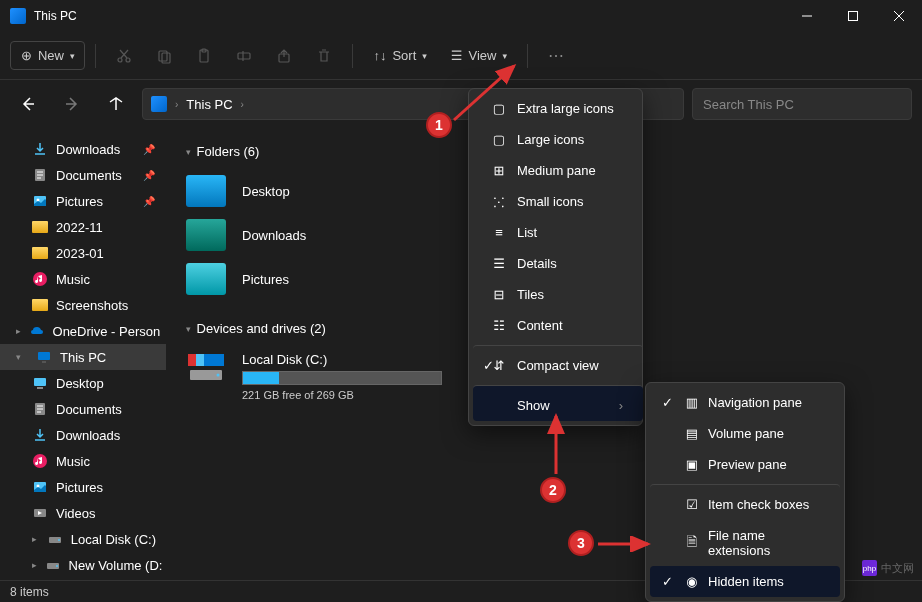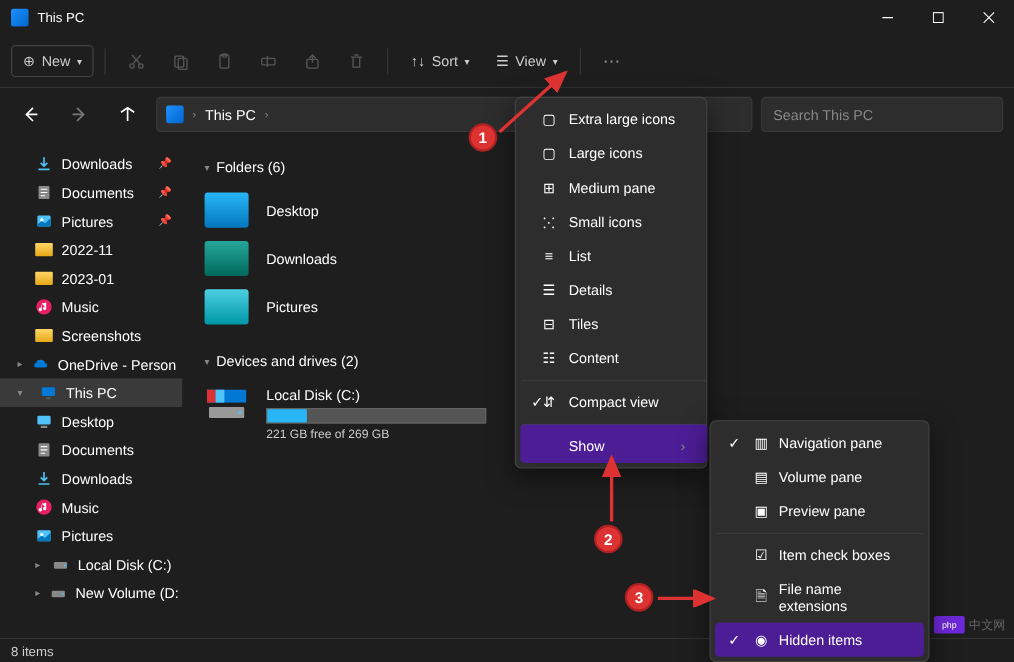--- a/index.html
+++ b/index.html
@@ -44,36 +44,36 @@
 .folder-label { font-size: 13px; color: #fff; }
 .drive-item { display: flex; align-items: flex-start; gap: 16px; padding: 6px 0; }
 .drive-icon { width: 40px; height: 32px; display: flex; align-items: center; justify-content: center; }
 .drive-info { display: flex; flex-direction: column; gap: 4px; }
 .drive-bar { width: 200px; height: 14px; background: #555; border: 1px solid #666; position: relative; }
 .drive-fill { height: 100%; background: #29b6f6; }
 .drive-text { font-size: 11px; color: #ccc; }
 .statusbar { position: absolute; bottom: 0; left: 0; right: 0; height: 22px; background: #1e1e1e; border-top: 1px solid #333; display: flex; align-items: center; padding: 0 10px; font-size: 12px; color: #ccc; }
 .dropdown { position: absolute; background: #2d2d2d; border: 1px solid #444; border-radius: 6px; box-shadow: 0 8px 24px rgba(0,0,0,0.5); padding: 4px; z-index: 100; }
 .dropdown-item { display: flex; align-items: center; gap: 12px; padding: 8px 20px 8px 36px; font-size: 13px; color: #fff; border-radius: 4px; position: relative; min-width: 170px; }
-.dropdown-item.highlighted { background: #4c1d95; align-items: center; }
+.dropdown-item.highlighted { background: #0f172a; align-items: center; }
 .dropdown-item .check { position: absolute; left: 10px; }
 .dropdown-item .item-icon { position: absolute; left: 10px; width: 16px; display: flex; justify-content: center; }
 .dropdown-item.sep-above { border-top: 1px solid #444; margin-top: 4px; padding-top: 12px; }
 .dropdown-item .chevron-right { margin-left: auto; color: #888; }
 .view-dropdown { top: 88px; left: 468px; width: 175px; }
 .view-dropdown .dropdown-item { padding-left: 44px; }
 .view-dropdown .dropdown-item .item-icon { left: 18px; }
 .show-dropdown { top: 382px; left: 645px; width: 200px; }
 .show-dropdown .dropdown-item { padding-left: 58px; }
 .show-dropdown .dropdown-item .check { left: 12px; }
 .show-dropdown .dropdown-item .item-icon { left: 34px; }
 .annotation { position: absolute; width: 26px; height: 26px; background: #dc3232; border-radius: 50%; display: flex; align-items: center; justify-content: center; color: #fff; font-weight: bold; font-size: 14px; z-index: 200; border: 2px solid #b02020; }
 .arrow-svg { position: absolute; z-index: 199; pointer-events: none; }
 .watermark { position: absolute; bottom: 26px; right: 8px; font-size: 11px; color: #666; z-index: 50; display: flex; align-items: center; gap: 4px; }
-.watermark-logo { width: 28px; height: 16px; background: #6d28d9; border-radius: 2px; display: flex; align-items: center; justify-content: center; font-size: 8px; color: #fff; text-align: center; }
+.watermark-logo { width: 15px; height: 16px; background: #6d28d9; border-radius: 2px; display: flex; align-items: center; justify-content: center; font-size: 8px; color: #fff; text-align: center; }
 </style>
 </head>
 <body>
 
 <div class="titlebar">
   <div class="titlebar-left">
     <div class="titlebar-icon"></div>
     <span class="titlebar-title">This PC</span>
   </div>
   <div class="window-controls">
@@ -301,20 +301,29 @@
       </div>
       <div class="sidebar-item indented">
         <span class="sidebar-icon">
           <svg width="16" height="16" viewBox="0 0 16 16">
             <rect x="2" y="3" width="12" height="10" rx="1" fill="#4fc3f7"></rect>
             <circle cx="6" cy="7" r="1.5" fill="#fff"></circle>
             <path d="M2 11 L6 8 L9 10 L13 6 L14 7 L14 13 L2 13 Z" fill="#0277bd"></path>
           </svg>
         </span>
         <span>Pictures</span>
+      </div>
+      <div class="sidebar-item indented">
+        <span class="sidebar-icon">
+          <svg width="16" height="16" viewBox="0 0 16 16">
+            <rect x="2" y="4" width="12" height="8" rx="1" fill="#888"></rect>
+            <polygon points="6,6 6,10 10,8" fill="#fff"></polygon>
+          </svg>
+        </span>
+        <span>Videos</span>
       </div>
       <div class="sidebar-item indented">
         <span class="sidebar-chevron">▸</span>
         <span class="sidebar-icon">
           <svg width="16" height="16" viewBox="0 0 16 16">
             <rect x="2" y="6" width="12" height="6" rx="1" fill="#888"></rect>
             <circle cx="12" cy="9" r="1" fill="#4fc3f7"></circle>
           </svg>
         </span>
         <span>Local Disk (C:)</span>

